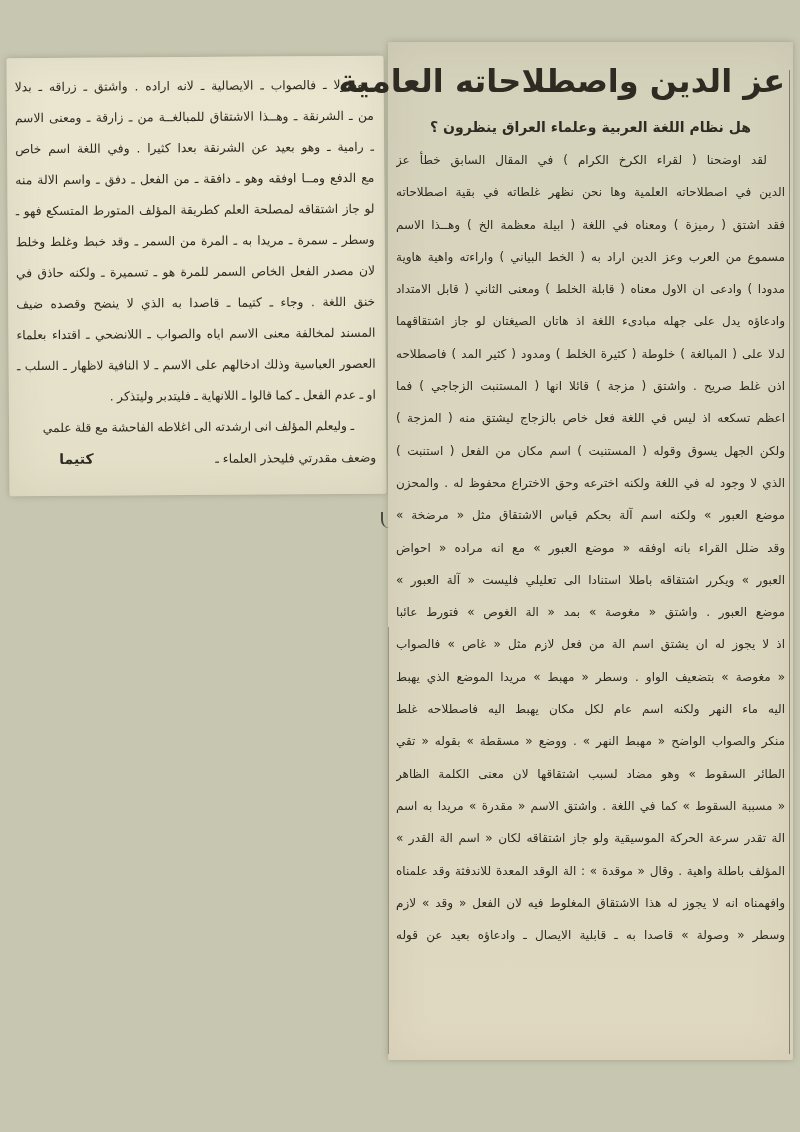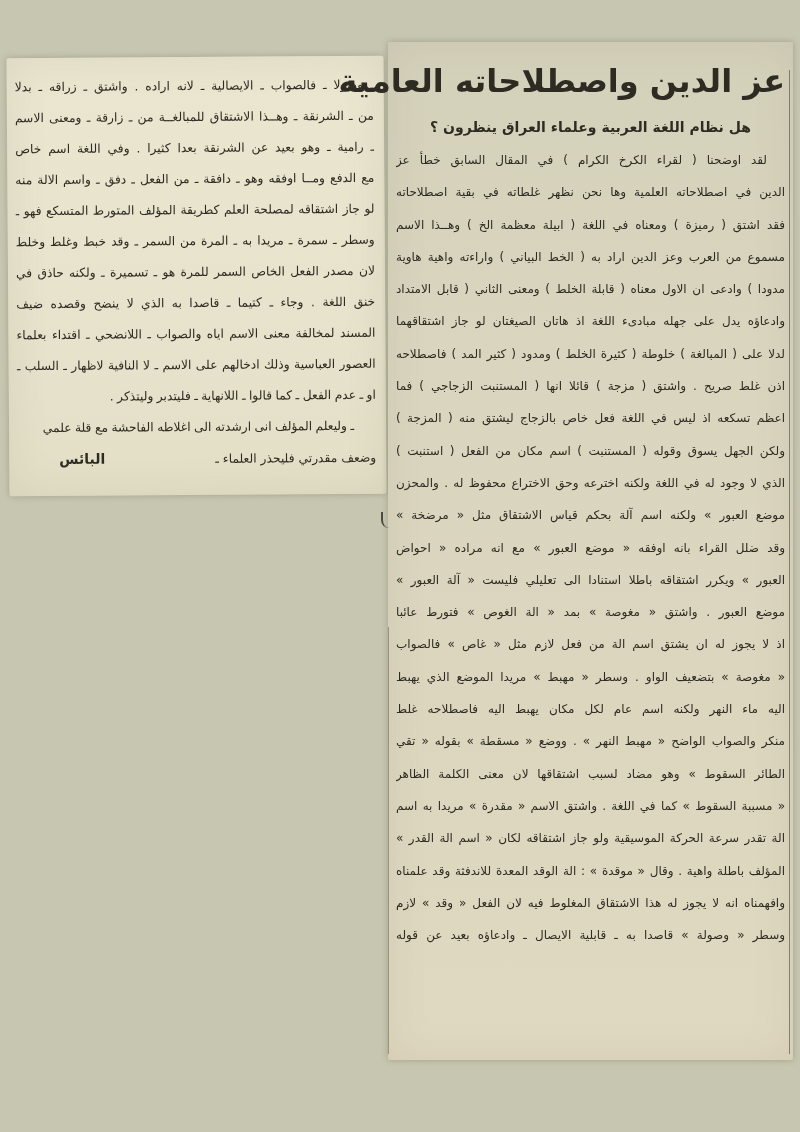--- a/index.html
+++ b/index.html
@@ -106,21 +106,21 @@
       <div class="line">وسطر ـ سمرة ـ مريدا به ـ المرة من السمر ـ وقد خبط وغلط وخلط</div>
       <div class="line">لان مصدر الفعل الخاص السمر للمرة هو ـ تسميرة ـ ولكنه حاذق في</div>
       <div class="line">خنق اللغة . وجاء ـ كتيما ـ قاصدا به الذي لا ينضح وقصده ضيف</div>
       <div class="line">المسند لمخالفة معنى الاسم اياه والصواب ـ اللانضحي ـ اقتداء بعلماء</div>
       <div class="line">العصور العباسية وذلك ادخالهم على الاسم ـ لا النافية لاظهار ـ السلب ـ</div>
       <div class="line">او ـ عدم الفعل ـ كما قالوا ـ اللانهاية ـ فليتدبر وليتذكر .</div>
       <div class="line">ـ وليعلم المؤلف انى ارشدته الى اغلاطه الفاحشة مع قلة علمي</div>
     </div>
   <div class="closing-row">
     <span>وضعف مقدرتي فليحذر العلماء ـ</span>
-    <span class="sig">البائس</span>
+    <span class="sig">كتيما</span>
   </div>
 </div>
 
 <div class="paper right">
   <div class="rule right-edge"></div>
   <div class="rule left-edge"></div>
   <div class="ink-mark"></div>
   <div class="title">عز الدين واصطلاحاته العامية</div>
   <div class="subtitle">هل نظام اللغة العربية وعلماء العراق ينظرون ؟</div>
   <div class="lines">

